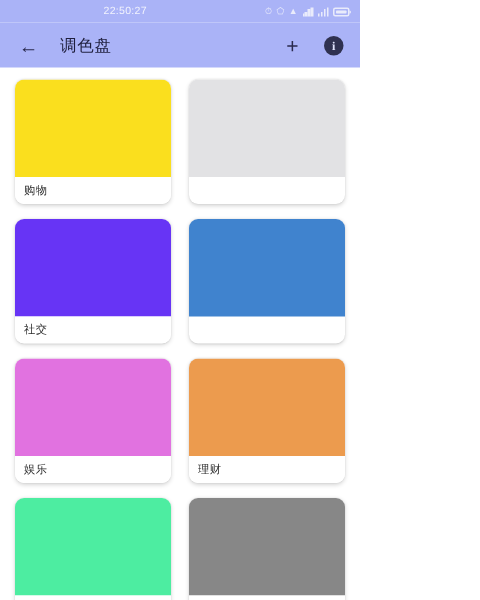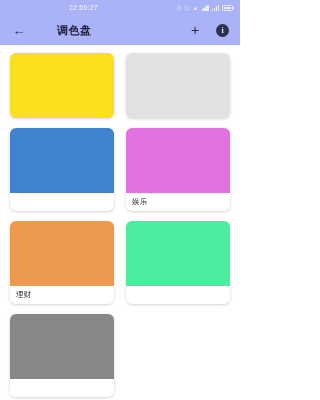--- a/index.html
+++ b/index.html
@@ -68,23 +68,23 @@
   }
   .back-arrow {
     width: 16px; height: 16px;
     display: flex; align-items: center; justify-content: center;
     color: #2a2a4d;
     font-size: 13px;
     line-height: 1;
   }
   .appbar-title {
     font-size: 11px;
-    font-weight: bold;
+    font-weight: normal;
     color: #1f1f3d;
-    margin-left: 30px;
+    margin-left: 13px;
     letter-spacing: .5px;
   }
   .appbar-spacer { flex: 1; }
   .plus-btn {
     width: 16px; height: 16px;
     display:flex; align-items:center; justify-content:center;
     color:#2a2a4d; font-size: 14px; line-height: 1; font-weight: 300;
   }
   .info-btn {
     width: 13px; height: 13px; margin-left: 13px;
@@ -160,26 +160,31 @@
     <span class="appbar-title">调色盘</span>
     <span class="appbar-spacer"></span>
     <span class="plus-btn">+</span>
     <span class="info-btn">i</span>
   </div>
 
   <div class="grid">
 
     <div class="card">
       <div class="swatch" style="background: rgb(250, 223, 30);"></div>
+      <div class="card-label">购物</div>
     </div>
 
     <div class="card">
       <div class="swatch" style="background: rgb(226, 226, 228);"></div>
     </div>
 
+    <div class="card">
+      <div class="swatch" style="background: rgb(103, 52, 245);"></div>
+      <div class="card-label">社交</div>
+    </div>
 
     <div class="card">
       <div class="swatch" style="background: rgb(64, 131, 206);"></div>
     </div>
 
     <div class="card">
       <div class="swatch" style="background: rgb(225, 114, 224);"></div>
       <div class="card-label">娱乐</div>
     </div>
 

